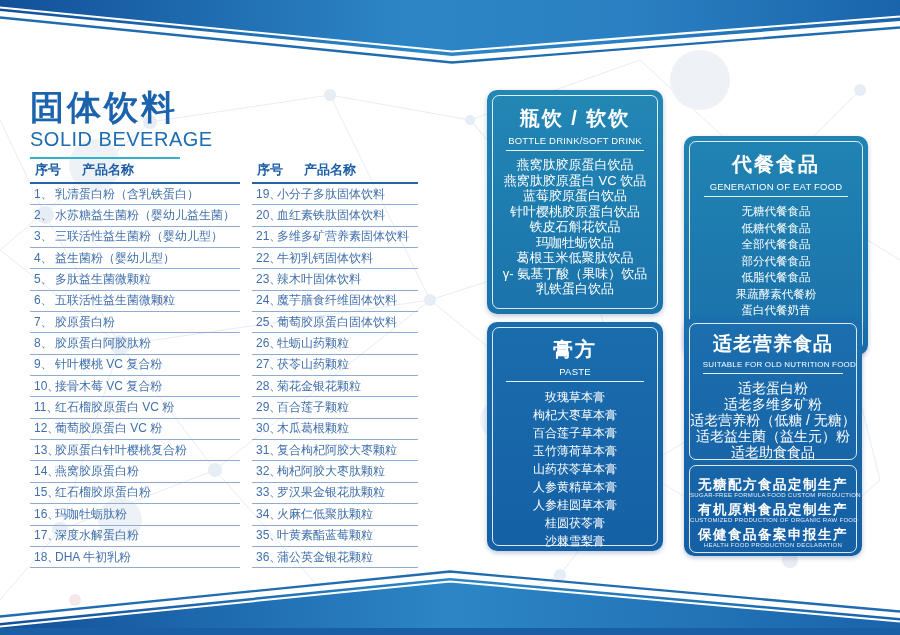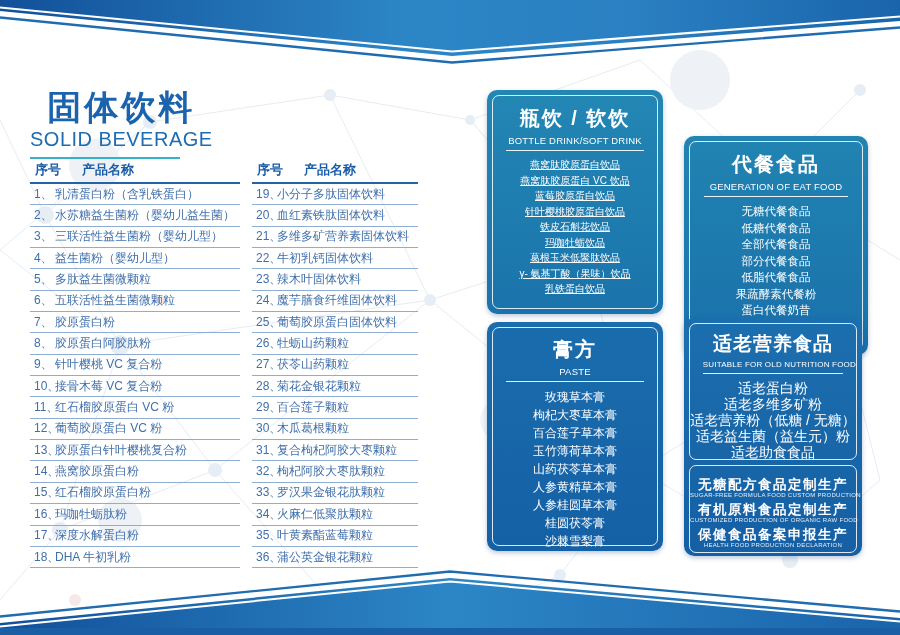--- a/index.html
+++ b/index.html
@@ -5,21 +5,21 @@
   * { margin:0; padding:0; box-sizing:border-box; }
   html,body { width:900px; height:635px; }
   body { font-family:"Liberation Sans","DejaVu Sans",sans-serif; background:#ffffff; position:relative; overflow:hidden; }
   .page { position:absolute; inset:0; }
 
   svg.bg-plexus { position:absolute; inset:0; z-index:0; }
   svg.band-top { position:absolute; top:0; left:0; z-index:3; }
   svg.band-bottom { position:absolute; bottom:0; left:0; z-index:3; }
 
   .title-block { position:absolute; left:30px; top:88px; z-index:2; }
-  .title-zh { font-size:34px; font-weight:bold; color:#1b63ad; letter-spacing:3px; line-height:38px;text-align:center; }
+  .title-zh { font-size:34px; font-weight:bold; color:#1b63ad; letter-spacing:3px; line-height:38px; }
   .title-en { font-size:20px; color:#1e6cb2; letter-spacing:0.5px; margin-top:2px; }
   .title-rule { width:150px; height:2px; background:#35b2ca; margin-top:6px; }
 
   .catalog { position:absolute; top:161px; z-index:2; }
   .catalog.c1 { left:30px; width:210px; }
   .catalog.c2 { left:252px; width:166px; }
   .cat-header { display:flex; align-items:flex-end; font-weight:bold; color:#1a5ca6; font-size:13px; padding-bottom:3px; border-bottom:2px solid #2264a8; }
   .h-num { width:34px; padding-left:5px; flex:none; }
   .h-name { margin-left:18px; }
   ul { list-style:none; }
@@ -36,21 +36,21 @@
   .p1 .inner, .p2 .inner, .p3 .inner { height:100%; }
   .p4 .box1 { flex:none; height:137px; margin-bottom:5px; }
   .p4 .box2 { flex:1; padding-top:11px; }
   .p-title { font-size:20px; font-weight:bold; letter-spacing:2px; margin-top:9px; }
   .p2 .p-title { margin-top:8px; }
   .p4 .p-title { font-size:19px; margin-top:7px; letter-spacing:1px; }
   .p-sub { font-size:9.5px; letter-spacing:.2px; margin-top:3px; }
   .p4 .p-sub { font-size:8px;text-align:right; }
   .p-rule { width:84%; height:1px; background:rgba(255,255,255,.9); margin:4px auto 6px; }
   .p-item { white-space:nowrap; }
-  .p1 .p-item { font-size:10px;   line-height:15.5px;text-decoration:underline; }
+  .p1 .p-item { font-size:13px;   line-height:15.5px; }
   .p2 .p-item { font-size:12px;   line-height:18px; }
   .p3 .p-item { font-size:11.5px; line-height:16.5px; }
   .p4 .p-item { font-size:14px;   line-height:16px; }
   .prod-item { margin-bottom:2px; }
   .prod-zh { font-size:13.5px; font-weight:bold; letter-spacing:1.5px; line-height:15px; white-space:nowrap; }
   .prod-en { font-size:6px; letter-spacing:.3px; opacity:.9; line-height:7px; white-space:nowrap; margin-bottom:3px; }
 </style>
 </head>
 <body>
 

